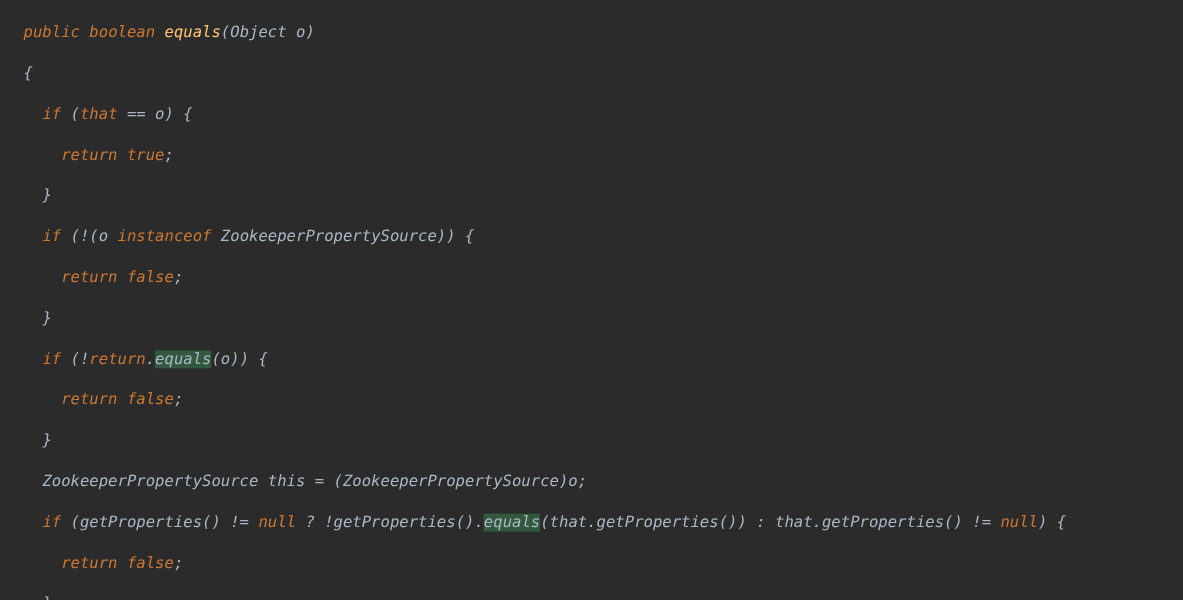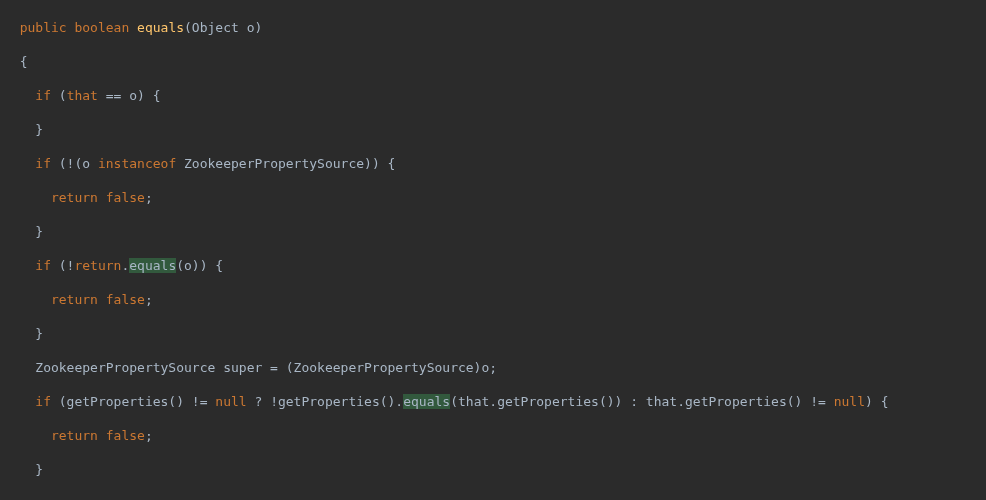--- a/index.html
+++ b/index.html
@@ -15,43 +15,45 @@
     overflow: hidden;
   }
   .editor {
     padding: 2px 0 0 0;
     white-space: pre;
   }
   .line {
     padding-left: 4px;
     height: 17px;
     position: relative;
+    font-style: italic;
   }
   .kw { color: #cc7832; }         
   .decl { color: #ffc66d; }        
   .txt { color: #a9b7c6; }
   .hl {
     background: #32593d;
   }
 </style>
 </head>
 <body>
 
 <div class="editor">
 <div class="line">  <span class="kw">public</span> <span class="kw">boolean</span> <span class="decl">equals</span><span class="txt">(Object o)</span></div>
 <div class="line">  <span class="txt">{</span></div>
 <div class="line">    <span class="kw">if</span> (<span class="kw">that</span><span class="txt"> == o) {</span></div>
+<div class="line">      <span class="kw">return</span> <span class="kw">true</span>;</div>
 <div class="line">    <span class="txt">}</span></div>
 <div class="line">    <span class="kw">if</span><span class="txt"> (!(o </span><span class="kw">instanceof</span><span class="txt"> ZookeeperPropertySource)) {</span></div>
 <div class="line">      <span class="kw">return</span> <span class="kw">false</span>;</div>
 <div class="line">    <span class="txt">}</span></div>
 <div class="line">    <span class="kw">if</span><span class="txt"> (!</span><span class="kw">return</span><span class="txt">.</span><span class="txt hl">equals</span><span class="txt">(o)) {</span></div>
 <div class="line">      <span class="kw">return</span> <span class="kw">false</span>;</div>
 <div class="line">    <span class="txt">}</span></div>
-<div class="line">    <span class="txt">ZookeeperPropertySource super = (ZookeeperPropertySource)o;</span></div>
+<div class="line">    <span class="txt">ZookeeperPropertySource this = (ZookeeperPropertySource)o;</span></div>
 <div class="line">    <span class="kw">if</span><span class="txt"> (getProperties() != </span><span class="kw">null</span><span class="txt"> ? !getProperties().</span><span class="txt hl">equals</span><span class="txt">(that.getProperties()) : that.getProperties() != </span><span class="kw">null</span><span class="txt">) {</span></div>
 <div class="line">      <span class="kw">return</span> <span class="kw">false</span>;</div>
 <div class="line">    <span class="txt">}</span></div>
 
 
 
 
 
 
 

